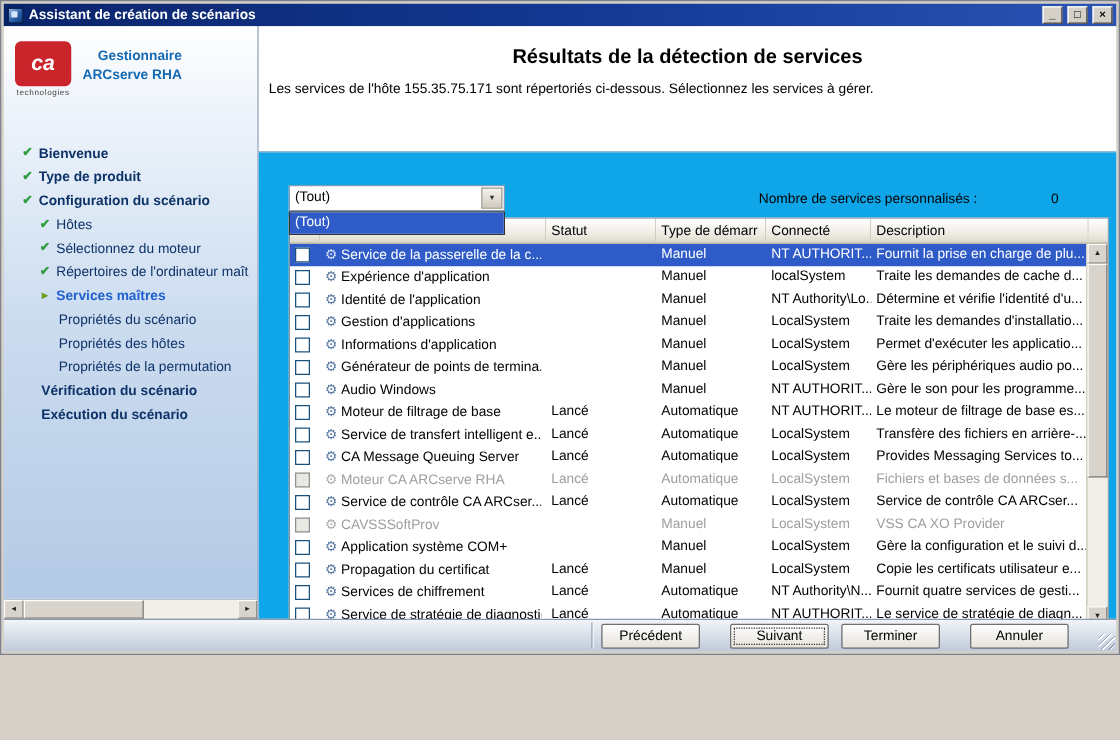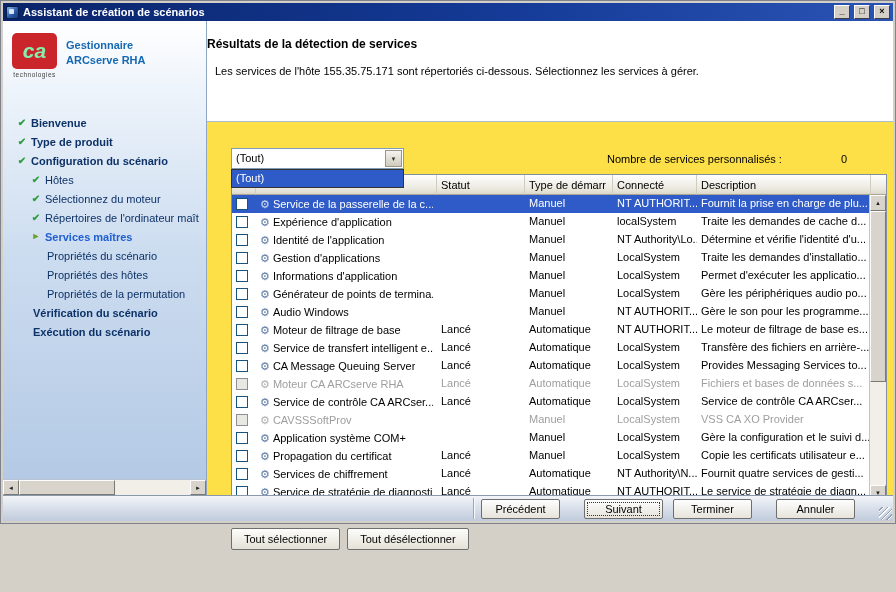--- a/index.html
+++ b/index.html
@@ -16,43 +16,43 @@
   .tb-title{flex:1;color:#fff;font-weight:bold;white-space:nowrap;overflow:hidden;}
   .tb-btn{width:16px;height:14px;background:#d4d0c8;border:1px solid;border-color:#ffffff #404040 #404040 #ffffff;
           font-size:9px;line-height:11px;text-align:center;font-weight:bold;cursor:default;}
 
   
   .mainrow{flex:1;display:flex;min-height:0;}
   .sidebar{position:relative;flex:0 0 204px;border-right:1px solid #8fa6c2;overflow:hidden;
            background:linear-gradient(180deg,#ffffff 0%,#eef4fb 14%,#cdddf0 48%,#b2c8e4 100%);}
   .brand{display:flex;gap:9px;padding:12px 4px 0 9px;align-items:flex-start;}
   .logo-wrap{text-align:center;}
-  .ca-logo{width:45px;height:36px;background:#c9252b;border-radius:5px;color:#86efac;font-weight:bold;
-           font-style:italic;font-size:21px;display:flex;align-items:center;justify-content:center;}
+  .ca-logo{width:45px;height:36px;background:#c9252b;border-radius:5px;color:#ffffff;font-weight:bold;
+           font-style:italic;font-size:17px;display:flex;align-items:center;justify-content:center;}
   .ca-sub{font-size:6.5px;letter-spacing:.5px;color:#444;margin-top:2px;}
-  .product{color:#1569b3;font-weight:bold;line-height:15px;margin-top:5px;}
+  .product{color:#1569b3;font-weight:bold;line-height:15px;margin-top:5px;text-align:right;}
   .steps{position:absolute;top:92px;left:0;right:0;}
   .step{height:19px;display:flex;align-items:center;color:#0d3268;white-space:nowrap;overflow:hidden;cursor:default;}
   .step.bold .step-label{font-weight:bold;}
   .step.active .step-label{color:#1f5fd0;font-weight:bold;}
   .step-icon{flex:0 0 14px;text-align:center;margin-right:2px;font-size:10px;line-height:1;}
   .step-icon.check{color:#2f9e3f;font-weight:bold;}
   .step-icon.arrow{color:#6aa322;font-size:9px;}
   .sidebar-hscroll{position:absolute;left:0;right:0;bottom:0;height:16px;background:#f1efe7;
                    border-top:1px solid #b8c4d4;display:flex;align-items:stretch;}
   .shs-btn{flex:0 0 16px;background:#d8d4cb;border:1px solid;border-color:#fdfdfd #7a7a72 #7a7a72 #fdfdfd;
            font-size:6px;display:flex;align-items:center;justify-content:center;color:#222;}
   .shs-thumb{flex:0 0 96px;background:#d8d4cb;border:1px solid;border-color:#fdfdfd #7a7a72 #7a7a72 #fdfdfd;}
   .shs-track{flex:1;}
 
   
   .content{position:relative;flex:1;background:#ffffff;min-width:0;}
-  .page-title{position:absolute;top:16px;left:0;right:0;text-align:left;font-weight:bold;font-size:12px;}
+  .page-title{position:absolute;top:16px;left:0;right:0;text-align:center;font-weight:bold;font-size:16px;}
   .page-sub{position:absolute;top:44px;left:8px;right:8px;}
-  .panel{position:absolute;top:100px;left:0;right:0;bottom:0;background:#fde047;border-top:1px solid #a8bcd4;text-decoration:underline;}
+  .panel{position:absolute;top:100px;left:0;right:0;bottom:0;background:#0ea5e9;border-top:1px solid #a8bcd4;text-decoration:underline;}
 
   .combo{position:absolute;left:24px;top:26px;width:173px;height:21px;background:#fff;
          border:1px solid #7f9db9;display:flex;cursor:default;}
   .combo-text{flex:1;padding:3px 4px 0;white-space:nowrap;overflow:hidden;}
   .combo-btn{flex:0 0 17px;margin:1px;background:linear-gradient(#f4f3ee,#cfcabb);border:1px solid #9a958a;
              display:flex;align-items:center;justify-content:center;font-size:6px;color:#333;}
   .dropdown{position:absolute;left:24px;top:47px;width:173px;background:#fff;border:1px solid #333;z-index:10;}
   .opt{height:17px;padding:2px 4px 0;white-space:nowrap;overflow:hidden;cursor:default;}
   .opt.selected{background:#2e5bc7;color:#fff;}
   .count-label{position:absolute;left:400px;top:31px;}
@@ -448,24 +448,20 @@
             <span class="sc-btn sc-down">▼</span>
           </div>
           <div class="hscroll">
             <span class="sc-btn sc-left">◄</span>
             <span class="h-thumb"></span>
             <span class="sc-btn sc-right">►</span>
           </div>
           <div class="corner"></div>
         </div>
 
-        <div class="panel-actions">
-          <div class="btn">Tout sélectionner</div>
-          <div class="btn">Tout désélectionner</div>
-        </div>
 
       </div>
     </div>
   </div>
 
   <div class="bottombar">
     <span class="bb-sep"></span>
     <div class="fbtn b-back">Précédent</div>
     <div class="fbtn b-next focus">Suivant</div>
     <div class="fbtn b-finish">Terminer</div>

